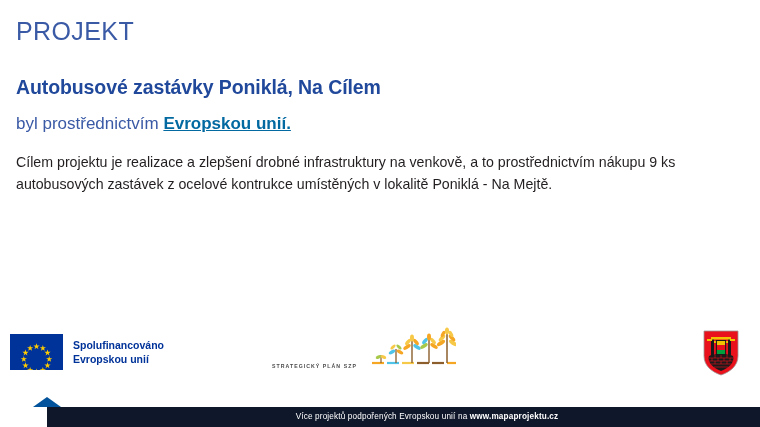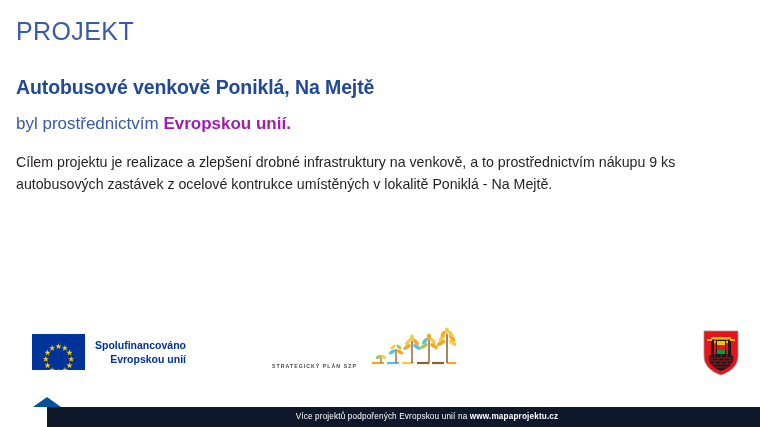--- a/index.html
+++ b/index.html
@@ -47,21 +47,22 @@
   .subtitle {
     font-family: "Liberation Sans", sans-serif;
     font-size: 17px;
     font-weight: 400;
     color: #3a5aa6;
     line-height: 1.15;
     margin: 0 0 19px 0;
   }
   .subtitle .strong {
     font-weight: bold;
-    color: #a21caf;
+    color: #0369a1;
+    text-decoration: underline;
   }
   .body-text {
     font-family: "Liberation Sans", sans-serif;
     font-size: 14.2px;
     font-weight: 400;
     color: #231f20;
     line-height: 1.52;
     margin: 0;
     max-width: 722px;
   }
@@ -71,25 +72,24 @@
     position: absolute;
     left: 0;
     top: 325px;
     width: 760px;
     height: 60px;
   }
 
   
   .eu-logo {
     position: absolute;
-    left: 32px;
+    left: 10px;
     top: 9px;
     display: flex;
     align-items: center;
-    text-align: right;
   }
   .eu-flag {
     width: 53px;
     height: 36px;
     background: #003399;
     position: relative;
     flex: none;
   }
   .eu-flag .stars {
     position: absolute;
@@ -179,21 +179,21 @@
     font-weight: bold;
   }
 </style>
 </head>
 <body>
 
 <div class="poster">
 
   <div class="content">
     <div class="kicker">PROJEKT</div>
-    <div class="title">Autobusové venkově Poniklá, Na Mejtě</div>
+    <div class="title">Autobusové zastávky Poniklá, Na Cílem</div>
     <div class="subtitle"><span>byl prostřednictvím </span><span class="strong">Evropskou unií.</span></div>
     <p class="body-text">Cílem projektu je realizace a zlepšení drobné infrastruktury na venkově, a to prostřednictvím nákupu 9 ks autobusových zastávek z ocelové kontrukce umístěných v lokalitě Poniklá - Na Mejtě.</p>
   </div>
 
   <div class="logo-row">
 
     <div class="eu-logo">
       <div class="eu-flag">
         <svg class="stars" viewBox="0 0 53 36">
           <g fill="#FFCC00">

